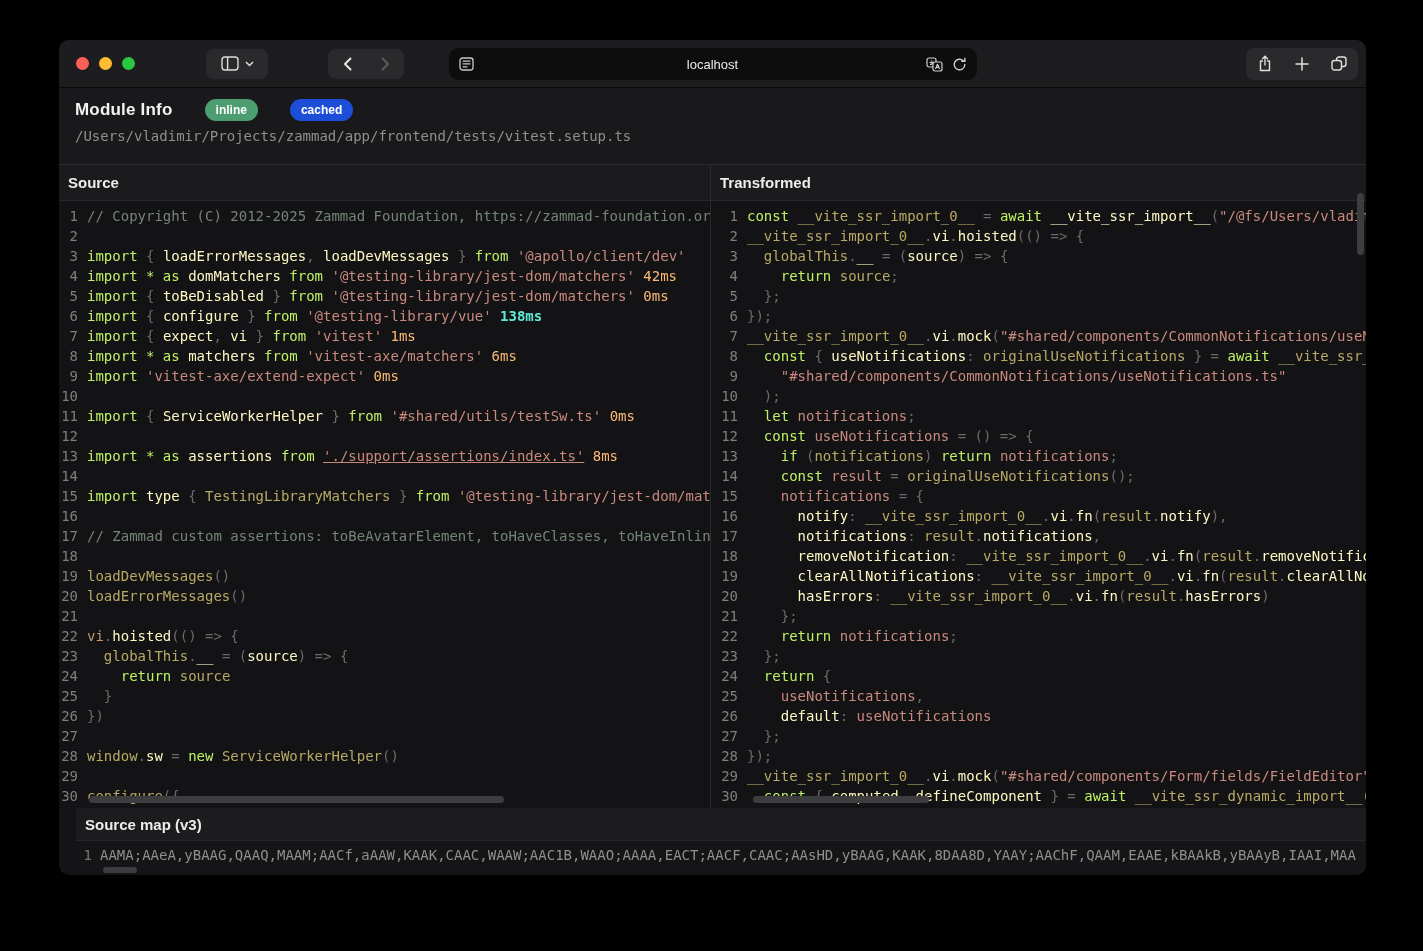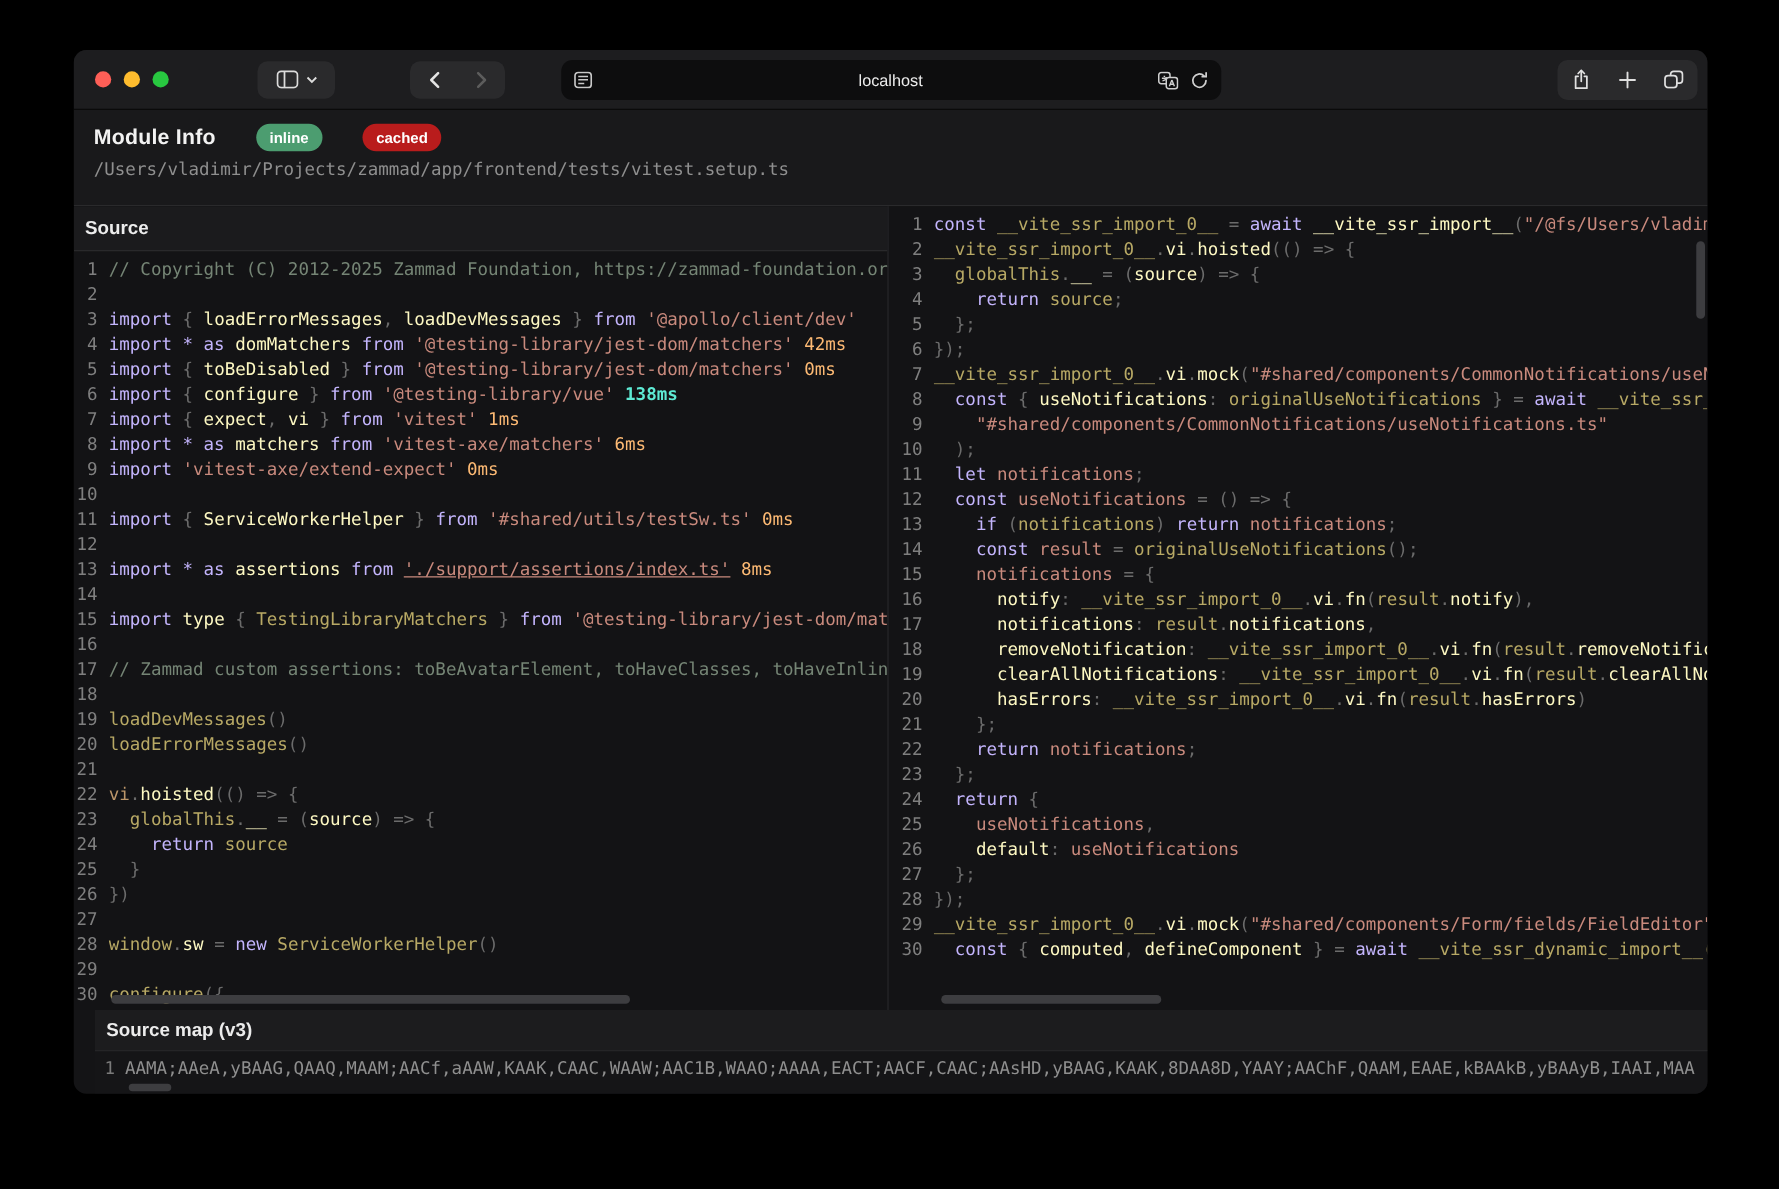--- a/index.html
+++ b/index.html
@@ -38,21 +38,21 @@
   .action-seg { flex:1; display:flex; align-items:center; justify-content:center; }
 
   
   .module-header { height:77px; flex:0 0 77px; background:#19191b;
                    border-bottom:1px solid #2a2a2c; position:relative; padding:11px 16px 0 16px; }
   .mh-row1 { display:flex; align-items:center;gap:22px; }
   .mh-title { font-size:17px; font-weight:bold; color:#f2f2f2; letter-spacing:.2px; }
   .badge { border-radius:999px; color:#fff; font-size:12px; font-weight:bold;
            padding:4px 11px; margin-left:10px; }
   .badge-inline { background:#4c9d70; }
-  .badge-cached { background:#b91c1c; }
+  .badge-cached { background:#1d4ed8; }
   .mh-right { margin-left:auto; display:flex; align-items:center; gap:8px; }
   .tpill { border-radius:999px; background:#47484e; color:#fff; font-size:12px;
            font-weight:bold; padding:4px 11px; }
   .tpill.hot { background:#f09850; }
   .close-btn { margin-left:14px; color:#bdbdbd; display:flex; cursor:default; }
   .mh-path { margin-top:7px; font-family:"DejaVu Sans Mono", monospace;
              font-size:14px; color:#8f8f8f; white-space:nowrap; }
 
   
   .panels { flex:1 1 auto; display:flex; min-height:0; position:relative; }
@@ -63,21 +63,21 @@
   .panel-header { height:36px; flex:0 0 36px; background:#1b1b1d;
                   border-bottom:1px solid #29292b; display:flex; align-items:center;
                   padding-left:9px; font-size:15px; font-weight:bold; color:#ececec; }
   .code { padding-top:5px; font-family:"DejaVu Sans Mono", monospace;
           font-size:14px; line-height:20px; color:#d4cfbf; }
   .code-line { display:flex; white-space:pre; height:20px; }
   .ln { flex:0 0 28px; text-align:right; padding-right:9px; color:#7f7f7f; }
   .panel.transformed .ln { flex:0 0 36px; }
   .lc { flex:1 1 auto; overflow:hidden; }
 
-  .kw{color:#c4b5fd} .fn{color:#b8a965} .pr{color:#fef9c3} .st{color:#c98a7d}
+  .kw{color:#bef264} .fn{color:#b8a965} .pr{color:#fef9c3} .st{color:#c98a7d}
   .sl{color:#c98a7d; text-decoration:underline}
   .pu{color:#6b6b6b} .cm{color:#758575} .tg{color:#fdba74}
   .to{color:#5eead4; font-weight:bold} .va{color:#bd976a}
 
   .hthumb { position:absolute; height:7px; background:#3d3d40; border-radius:4px; bottom:5px; }
   .hthumb.src { left:30px; width:415px; }
   .hthumb.trn { left:42px; width:176px; }
   .vthumb { position:absolute; width:7px; background:#3d3d40; border-radius:4px;
             right:2px; top:28px; height:62px; }
 
@@ -226,20 +226,21 @@
           <div class="code-line"><span class="ln">25</span><span class="lc"><span class="pu">  }</span></span></div>
           <div class="code-line"><span class="ln">26</span><span class="lc"><span class="pu">})</span></span></div>
           <div class="code-line"><span class="ln">27</span><span class="lc"></span></div>
           <div class="code-line"><span class="ln">28</span><span class="lc"><span class="fn">window</span><span class="pu">.</span><span class="pr">sw</span><span class="pu"> = </span><span class="kw">new </span><span class="fn">ServiceWorkerHelper</span><span class="pu">()</span></span></div>
           <div class="code-line"><span class="ln">29</span><span class="lc"></span></div>
           <div class="code-line"><span class="ln">30</span><span class="lc"><span class="fn">configure</span><span class="pu">({</span></span></div>
         </div>
       <div class="hthumb src"></div>
     </div>
     <div class="panel transformed">
+      <div class="panel-header">Transformed</div>
       <div class="code">
           <div class="code-line"><span class="ln">1</span><span class="lc"><span class="kw">const </span><span class="fn">__vite_ssr_import_0__</span><span class="pu"> = </span><span class="kw">await </span><span class="pr">__vite_ssr_import__</span><span class="pu">(</span><span class="st">"/@fs/Users/vladimir/Projects"</span></span></div>
           <div class="code-line"><span class="ln">2</span><span class="lc"><span class="fn">__vite_ssr_import_0__</span><span class="pu">.</span><span class="pr">vi</span><span class="pu">.</span><span class="pr">hoisted</span><span class="pu">(() =&gt; {</span></span></div>
           <div class="code-line"><span class="ln">3</span><span class="lc"><span class="pu">  </span><span class="fn">globalThis</span><span class="pu">.</span><span class="pr">__</span><span class="pu"> = (</span><span class="pr">source</span><span class="pu">) =&gt; {</span></span></div>
           <div class="code-line"><span class="ln">4</span><span class="lc"><span class="pu">    </span><span class="kw">return </span><span class="fn">source</span><span class="pu">;</span></span></div>
           <div class="code-line"><span class="ln">5</span><span class="lc"><span class="pu">  };</span></span></div>
           <div class="code-line"><span class="ln">6</span><span class="lc"><span class="pu">});</span></span></div>
           <div class="code-line"><span class="ln">7</span><span class="lc"><span class="fn">__vite_ssr_import_0__</span><span class="pu">.</span><span class="pr">vi</span><span class="pu">.</span><span class="pr">mock</span><span class="pu">(</span><span class="st">"#shared/components/CommonNotifications/useNotifications.ts"</span></span></div>
           <div class="code-line"><span class="ln">8</span><span class="lc"><span class="pu">  </span><span class="kw">const</span><span class="pu"> { </span><span class="pr">useNotifications</span><span class="pu">: </span><span class="fn">originalUseNotifications</span><span class="pu"> } = </span><span class="kw">await </span><span class="fn">__vite_ssr_import__(</span></span></div>
           <div class="code-line"><span class="ln">9</span><span class="lc"><span class="pu">    </span><span class="st">"#shared/components/CommonNotifications/useNotifications.ts"</span></span></div>

